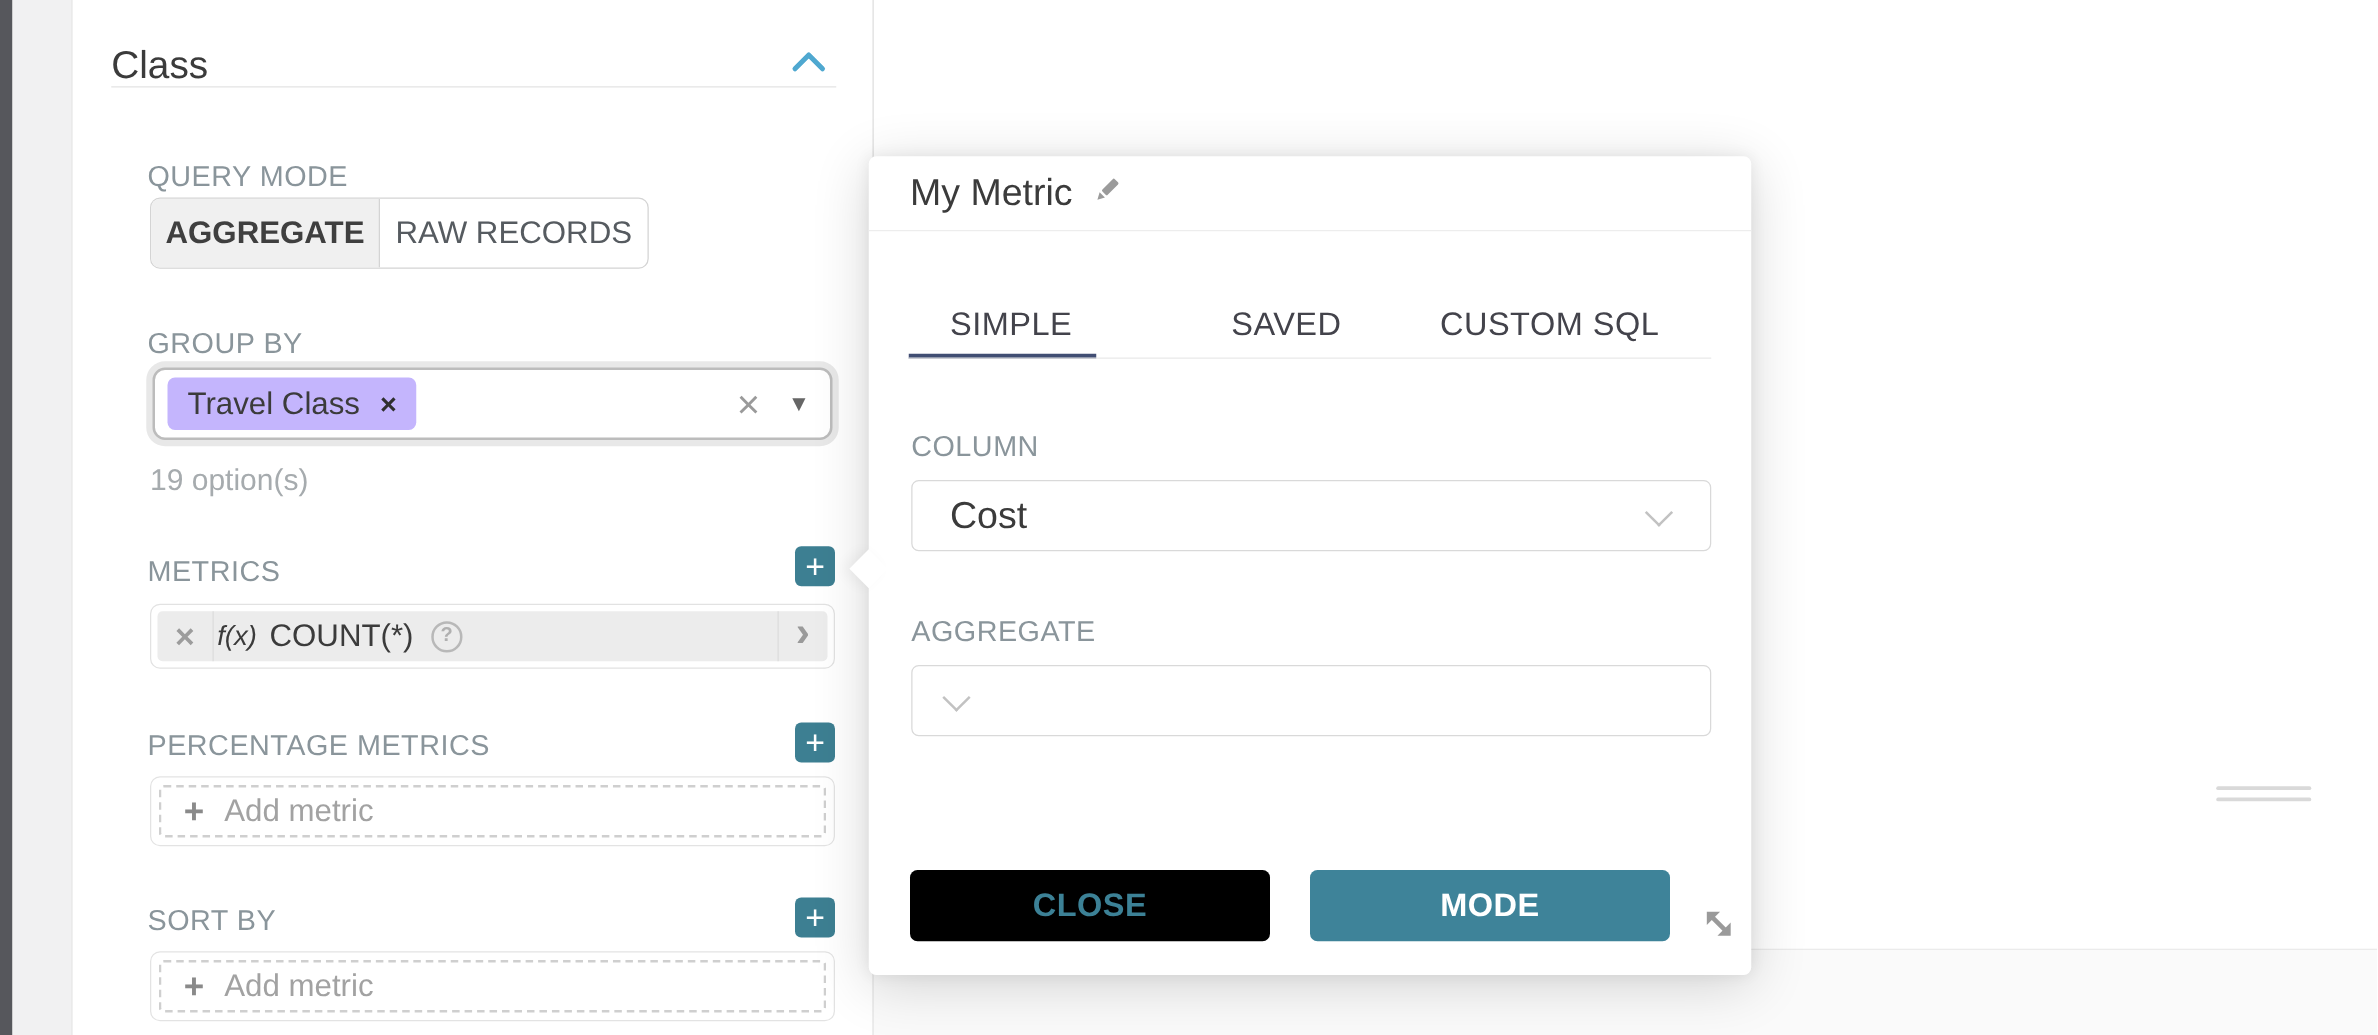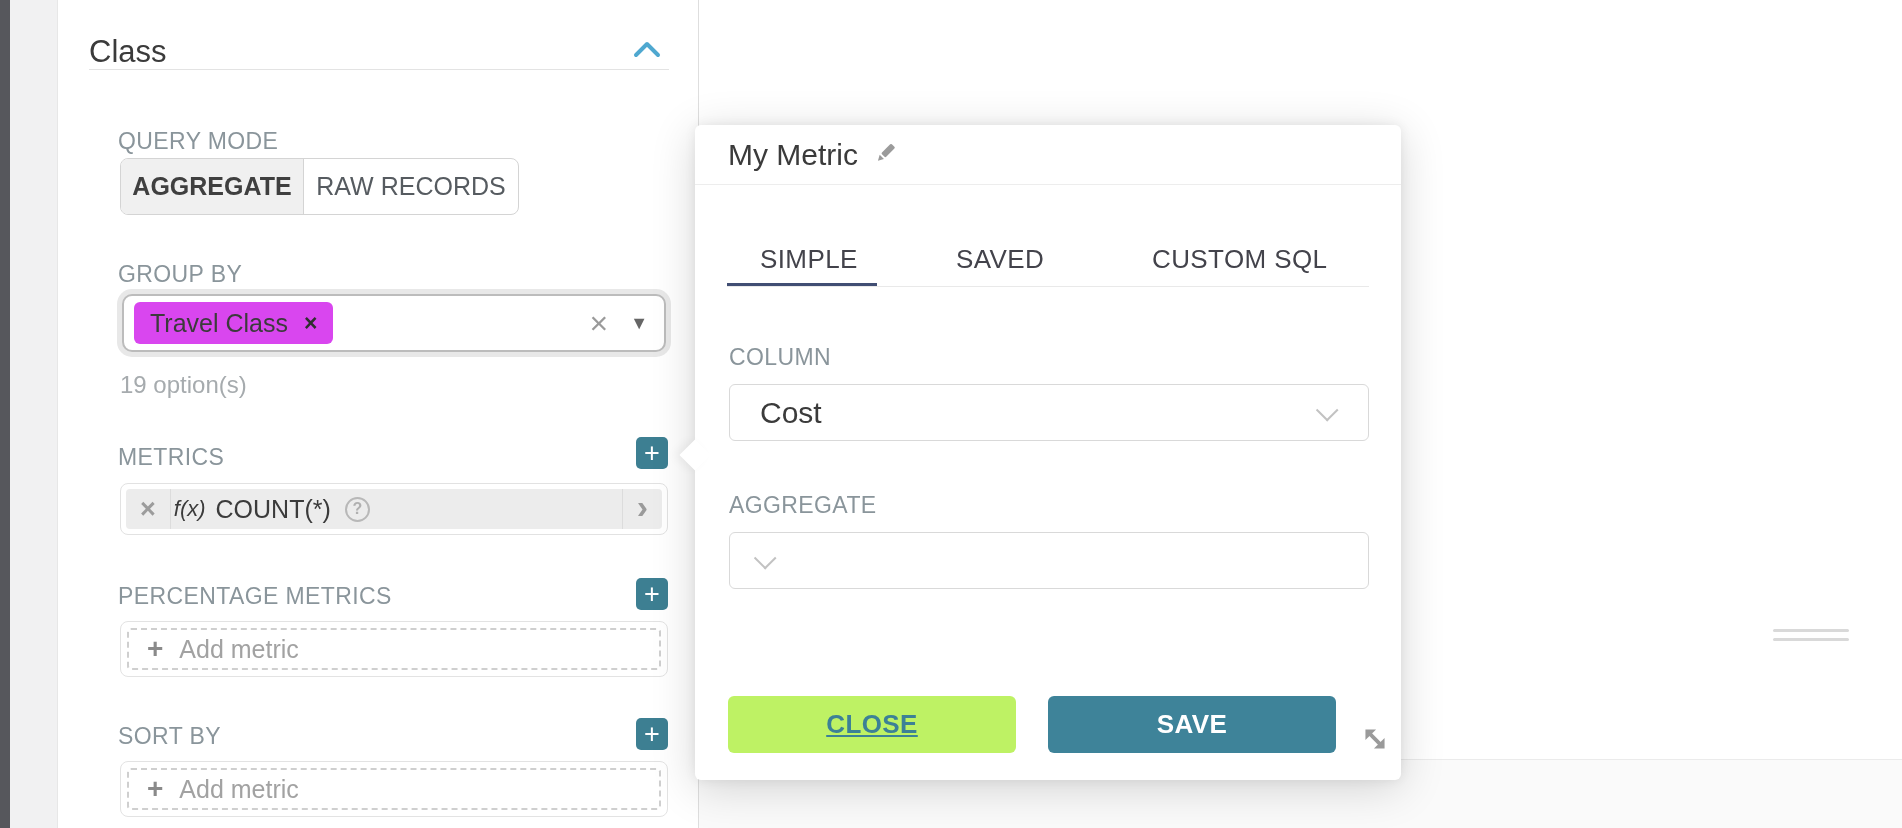--- a/index.html
+++ b/index.html
@@ -23,21 +23,21 @@
   .control-label { position:absolute; font-size:23px; color:#8a959b; letter-spacing:0.4px; }
 
   
   .segmented { position:absolute; left:120px; top:158px; width:399px; height:57px; border:1px solid #d4d4d4; border-radius:8px; background:#fff; display:flex; overflow:hidden; }
   .seg-btn { display:flex; align-items:center; justify-content:center; font-size:25px; cursor:pointer; }
   .seg-selected { width:183px; background:#f0f0f0; border-right:1px solid #d4d4d4; color:#3f3f3f; font-weight:700; }
   .seg-plain { flex:1; color:#565b60; }
 
   
   .groupby-select { position:absolute; left:122px; top:294px; width:544px; height:58px; background:#fff; border:2px solid #bcbcbc; border-radius:10px; box-shadow:0 0 0 5px #e8e8e8; display:flex; align-items:center; padding:0 16px 0 10px; cursor:pointer; }
-  .gb-tag { background:#d946ef; border-radius:6px; height:42px; display:flex; align-items:center; padding:0 16px; font-size:25px; color:#3b3b3b; }
+  .gb-tag { background:#c4b5fd; border-radius:6px; height:42px; display:flex; align-items:center; padding:0 16px; font-size:25px; color:#3b3b3b; }
   .gb-tag .tag-x { font-weight:700; font-size:23px; color:#2f2f2f; margin-left:16px; cursor:pointer; }
   .gb-spacer { flex:1; }
   .gb-clear { color:#9a9a9a; font-size:32px; line-height:1; margin-right:22px; cursor:pointer; }
   .gb-caret { color:#666; font-size:18px; cursor:pointer; }
   .helper-text { position:absolute; left:120px; top:371px; font-size:24px; color:#a6abae; }
 
   
   .plus-btn { position:absolute; width:32px; height:32px; background:#3d7f92; border-radius:5px; color:#fff; font-size:27px; line-height:1; display:flex; align-items:center; justify-content:center; cursor:pointer; }
 
   
@@ -64,21 +64,21 @@
   .pop-title { font-size:30px; color:#3b3b3b;text-align:right; }
   .pencil { margin-left:14px; cursor:pointer; }
   .tab { position:absolute; font-size:26px; color:#43434b; letter-spacing:0.4px; cursor:pointer; }
   .tab-ink { position:absolute; left:32px; top:158px; width:150px; height:4px; background:#414e73; }
   .tab-rail { position:absolute; left:32px; top:161px; width:642px; height:1px; background:#e9e9e9; }
   .pop-label { position:absolute; font-size:23px; color:#8a959b; letter-spacing:0.4px; }
   .pop-select { position:absolute; left:34px; width:640px; height:57px; border:1px solid #d9d9d9; border-radius:6px; background:#fff; display:flex; align-items:center; padding:0 30px; cursor:pointer; }
   .pop-select-value { font-size:30px; color:#3b3b3b; flex:1; }
   .sel-chev { width:16px; height:16px; border-left:2px solid #c2c2c2; border-bottom:2px solid #c2c2c2; transform:rotate(-45deg) translateY(-4px); }
   .pop-btn { position:absolute; width:288px; height:57px; border-radius:6px; display:flex; align-items:center; justify-content:center; font-size:26px; font-weight:700; letter-spacing:0.4px; cursor:pointer; top:571px; }
-  .btn-close { left:33px; background:#bef264; color:#3c8196;text-decoration:underline; }
+  .btn-close { left:33px; background:#000000; color:#3c8196; }
   .btn-save { left:353px; background:#3e8399; color:#ffffff; }
   .resize-handle { position:absolute; left:663px; top:597px; cursor:nwse-resize; }
 </style>
 </head>
 <body>
 
 <div class="screen">
 
   <div class="rail-dark"></div>
   <div class="rail-light"></div>
@@ -162,38 +162,38 @@
         <svg width="26" height="26" viewBox="0 0 26 26" fill="#9b9b9b">
           <g transform="rotate(45 13 13)">
             <rect x="10.5" y="2" width="6" height="14" rx="1.2"></rect>
             <polygon points="10.5,18 16.5,18 13.5,23.5"></polygon>
           </g>
         </svg>
       </span>
     </div>
 
     <div class="tab" style="left:65px; top:119px;">SIMPLE</div>
-    <div class="tab" style="left:261px; top:119px;">SAVED</div>
+    <div class="tab" style="left:290px; top:119px;">SAVED</div>
     <div class="tab" style="left:457px; top:119px;">CUSTOM SQL</div>
     <div class="tab-ink"></div>
     <div class="tab-rail"></div>
 
     <div class="pop-label" style="left:34px; top:219px;">COLUMN</div>
     <div class="pop-select" style="top:259px;">
       <span class="pop-select-value">Cost</span>
       <span class="sel-chev"></span>
     </div>
 
     <div class="pop-label" style="left:34px; top:367px;">AGGREGATE</div>
     <div class="pop-select" style="top:407px;">
       <span class="sel-chev"></span>
     </div>
 
     <div class="pop-btn btn-close">CLOSE</div>
-    <div class="pop-btn btn-save">SAVE</div>
+    <div class="pop-btn btn-save">MODE</div>
 
     <span class="resize-handle">
       <svg width="34" height="34" viewBox="0 0 32 32">
         <line x1="11" y1="11" x2="21" y2="21" stroke="#9a9a9a" stroke-width="3.5"></line>
         <polygon points="7,7 17,7 7,17" fill="#9a9a9a"></polygon>
         <polygon points="25,25 15,25 25,15" fill="#9a9a9a"></polygon>
       </svg>
     </span>
   </div>
 

